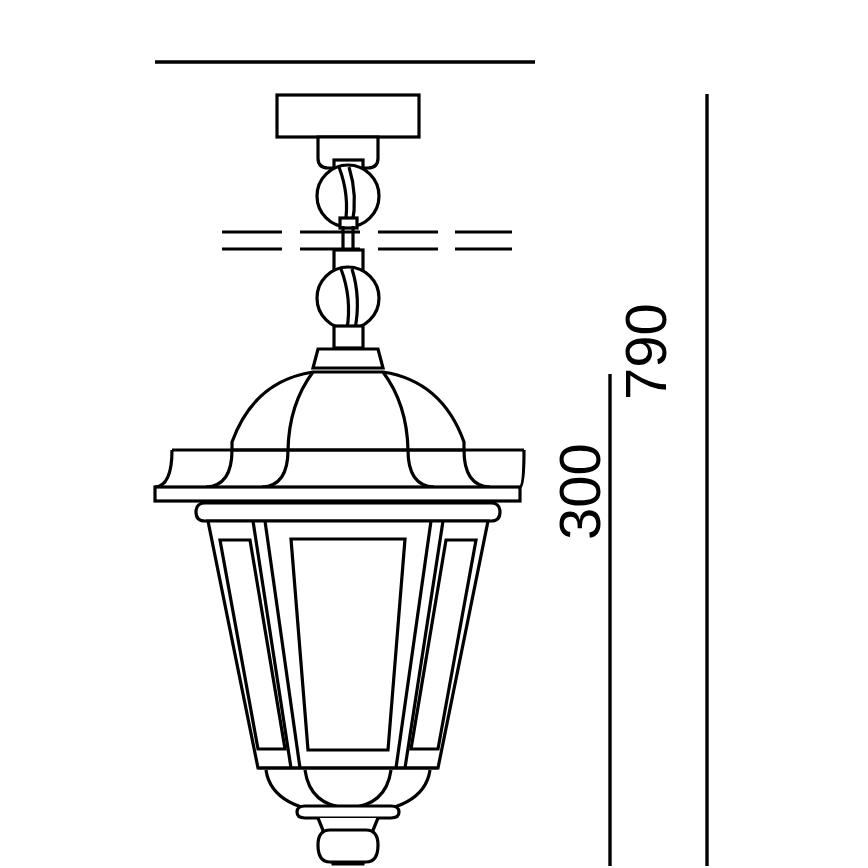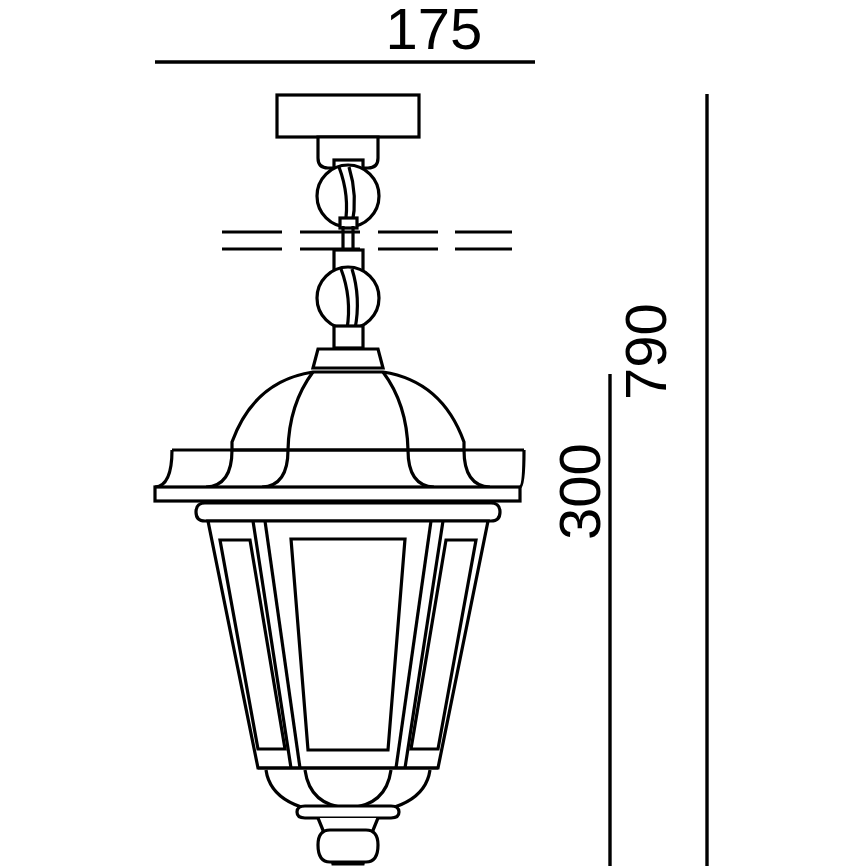--- a/index.html
+++ b/index.html
@@ -156,19 +156,18 @@
 
       <path d="M 305 806 L 391 806 Q 399 806 399 812 Q 399 818 391 818 L 305 818 Q 297 818 297 812 Q 297 806 305 806 Z" fill="#ffffff"></path>
 
       <path d="M 318 818 Q 330 846 333 864 L 363 864 Q 366 846 378 818" fill="#ffffff"></path>
 
       <path d="M 330 830 L 366 830 Q 378 830 378 845 Q 378 862 366 862 L 330 862 Q 318 862 318 845 Q 318 830 330 830 Z" fill="#ffffff"></path>
 
     </g>
   </svg>
 
-  <div class="dim-label" id="label-width">175</div>
 
   <div class="dim-label" id="label-height-total">790</div>
 
   <div class="dim-label" id="label-height-fixture">300</div>
 
 </div>
 
 </body></html>

